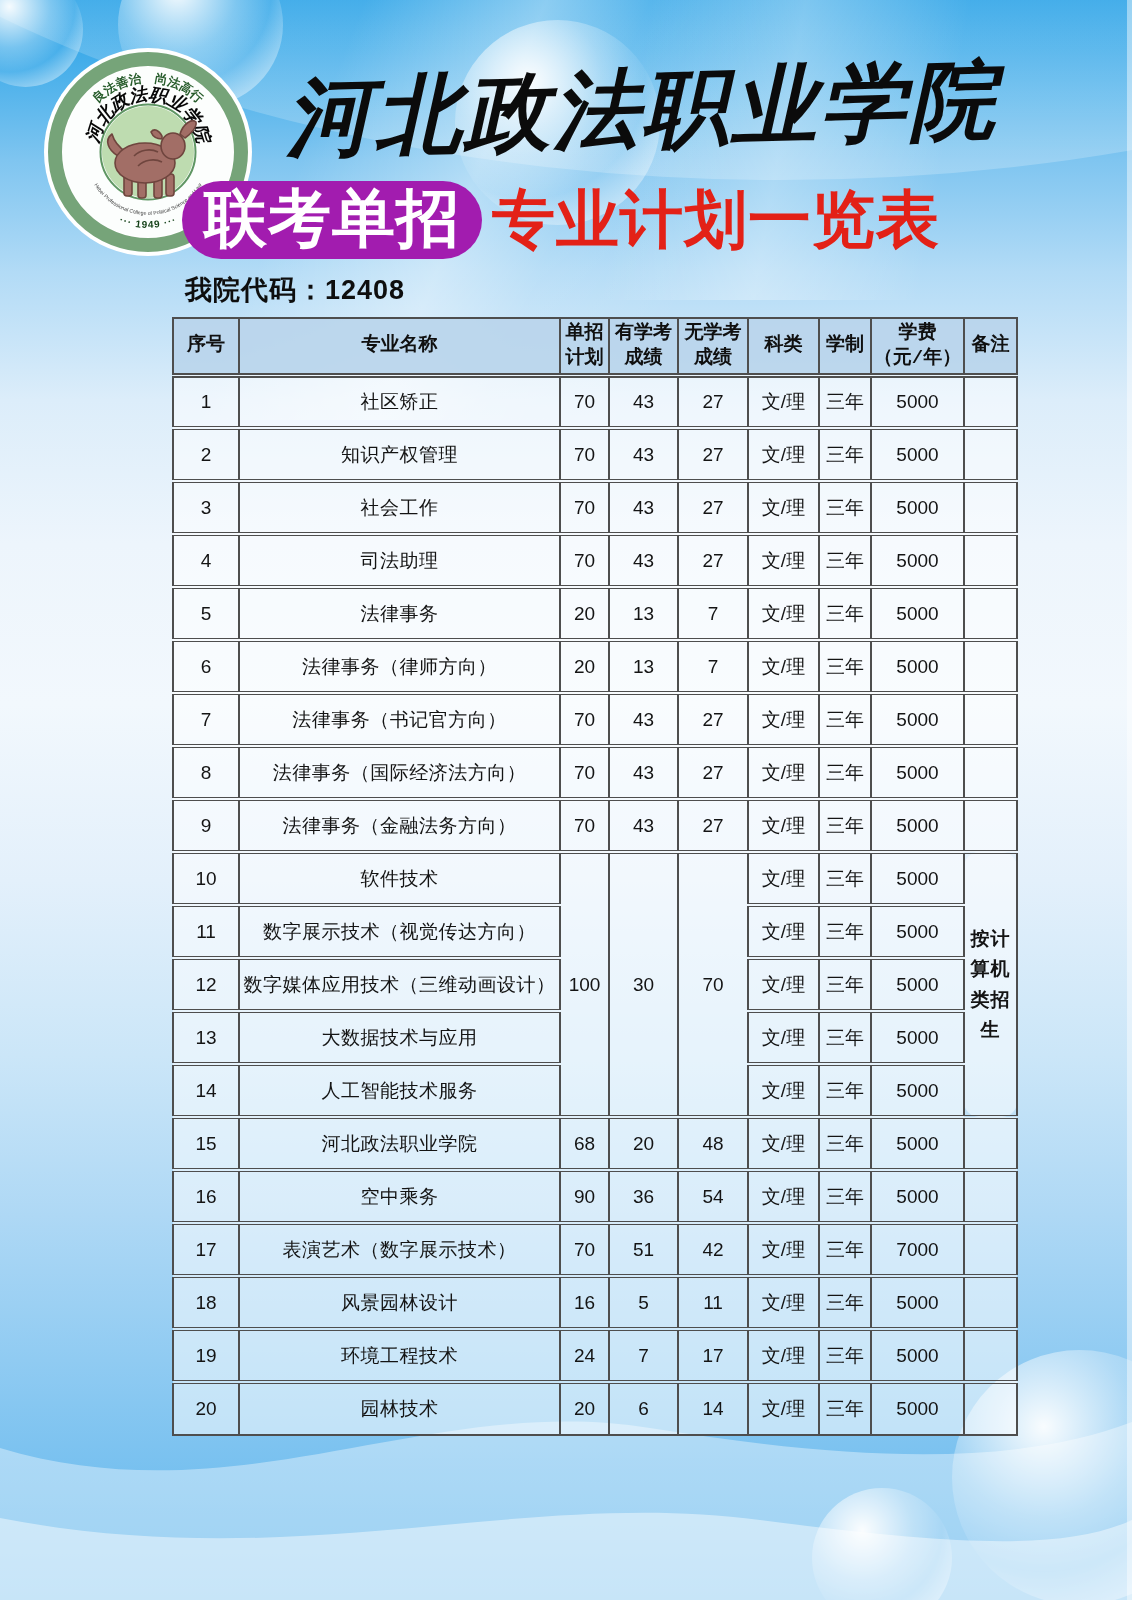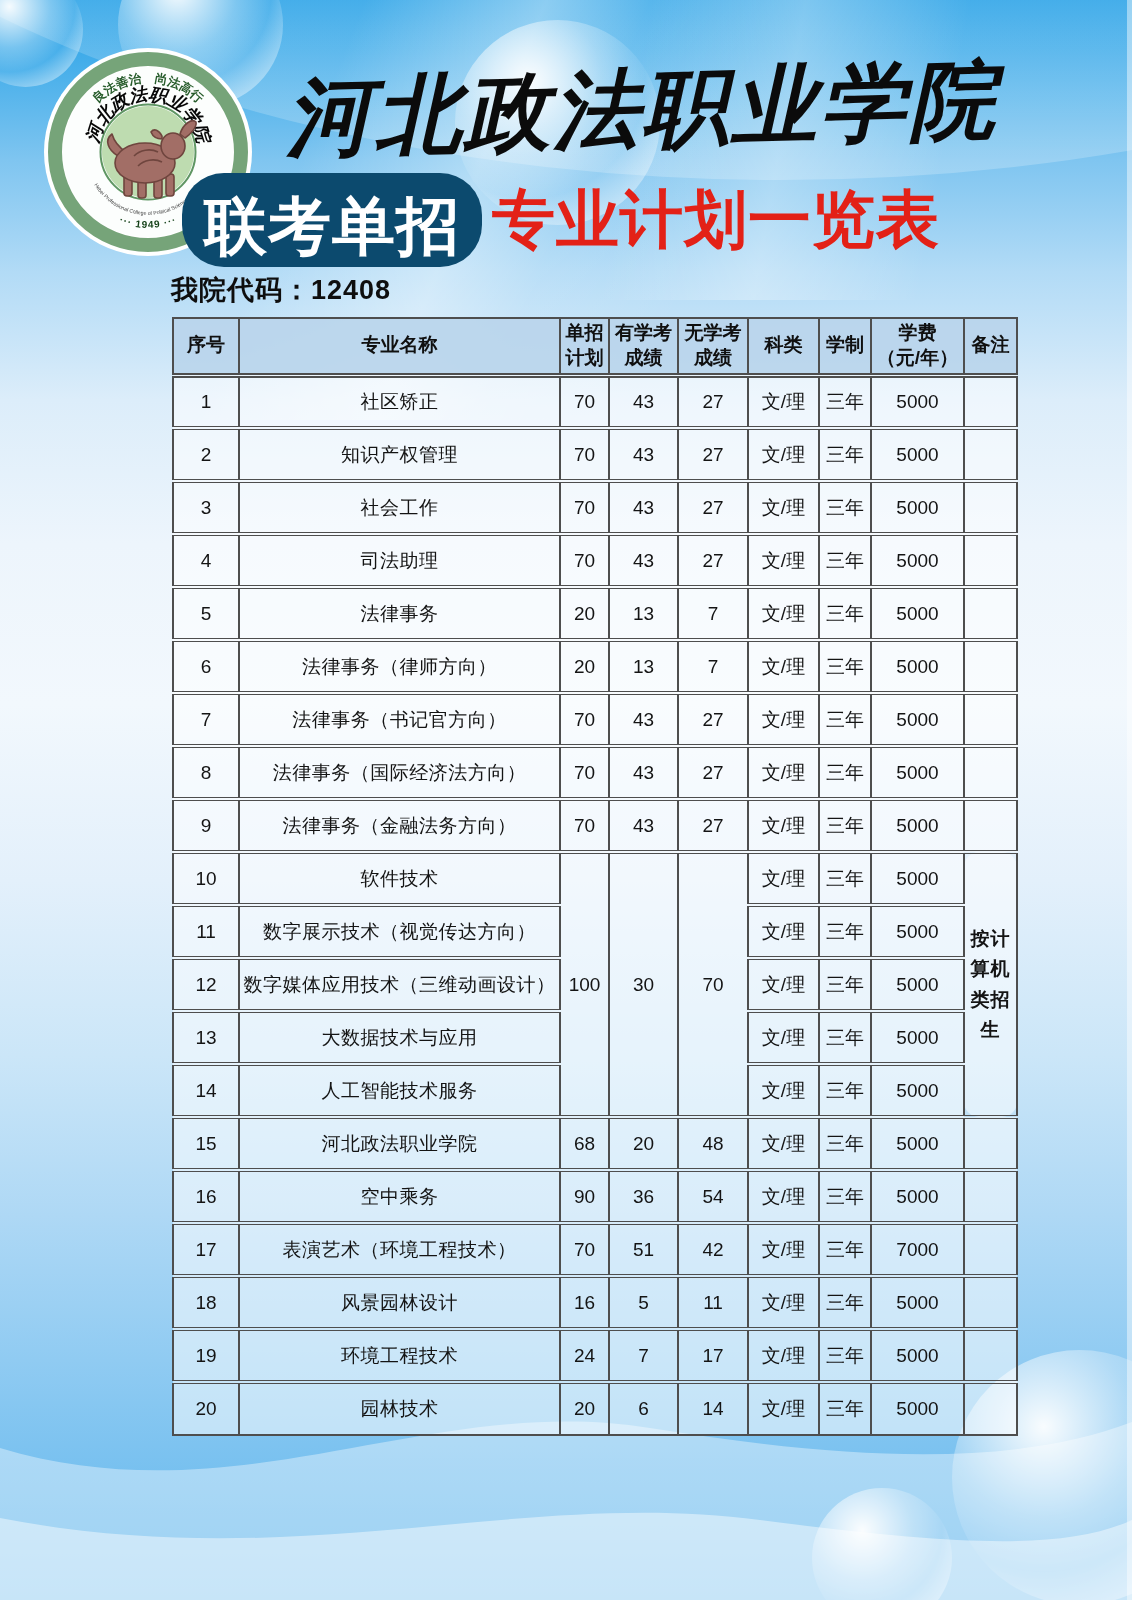--- a/index.html
+++ b/index.html
@@ -33,39 +33,39 @@
     font-family:"DejaVu Serif",serif;font-style:italic;font-weight:700;
     font-size:86px;letter-spacing:3px;color:#0b0b0b;
     transform:rotate(-1.5deg);white-space:nowrap;
   }
   .title-line{
     position:absolute;left:172px;top:178px;height:84px;
     display:flex;align-items:center;white-space:nowrap;
     font-weight:900;font-size:63px;color:#e32117;letter-spacing:1px;
   }
   .title-badge{
-    background:#0c4a6e;color:#ffffff;border-radius:42px;
-    padding:20px 22px 8px;margin:0 10px;line-height:1.05;
+    background:#a21caf;color:#ffffff;border-radius:42px;
+    padding:4px 22px 8px;margin:0 10px;line-height:1.05;
   }
   .code-line{
-    position:absolute;left:171px;top:272px;
+    position:absolute;left:185px;top:272px;
     font-size:27px;font-weight:700;color:#0e0e0e;letter-spacing:1px;
   }
 
   table.plan{
     position:absolute;left:172px;top:317px;width:844px;
     border-collapse:collapse;table-layout:fixed;
   }
   table.plan th{
     border:2px solid #4e4e4e;border-bottom:5px double #4e4e4e;
     background:rgba(186,213,236,0.92);
     font-weight:700;font-size:19px;line-height:1.3;color:#101010;
     white-space:pre-line;text-align:center;padding:2px 0;
   }
-  table.plan thead tr{height:57px;}
+  table.plan thead tr{height:57px;font-family:Liberation Mono, monospace;}
   table.plan tbody tr{height:53px;}
   table.plan td{
     border:2px solid #4e4e4e;border-bottom:4px double #4e4e4e;
     background:rgba(255,255,255,0.52);
     font-size:19px;color:#141414;text-align:center;padding:0;
   }
   table.plan tbody tr:last-child td{border-bottom:2px solid #4e4e4e;}
   td.major{text-align:left;padding-left:13px;font-weight:400;letter-spacing:0.5px;}
   td.note-cell{font-weight:700;line-height:1.6;padding:0 5px;letter-spacing:1px;border-radius:15px;}
 </style>
@@ -319,21 +319,21 @@
         <td>90</td>
         <td>36</td>
         <td>54</td>
         <td>文/理</td>
         <td>三年</td>
         <td>5000</td>
         <td></td>
       </tr>
       <tr>
         <td>17</td>
-        <td class="major">表演艺术（环境工程技术）</td>
+        <td class="major">表演艺术（数字展示技术）</td>
         <td>70</td>
         <td>51</td>
         <td>42</td>
         <td>文/理</td>
         <td>三年</td>
         <td>7000</td>
         <td></td>
       </tr>
       <tr>
         <td>18</td>

